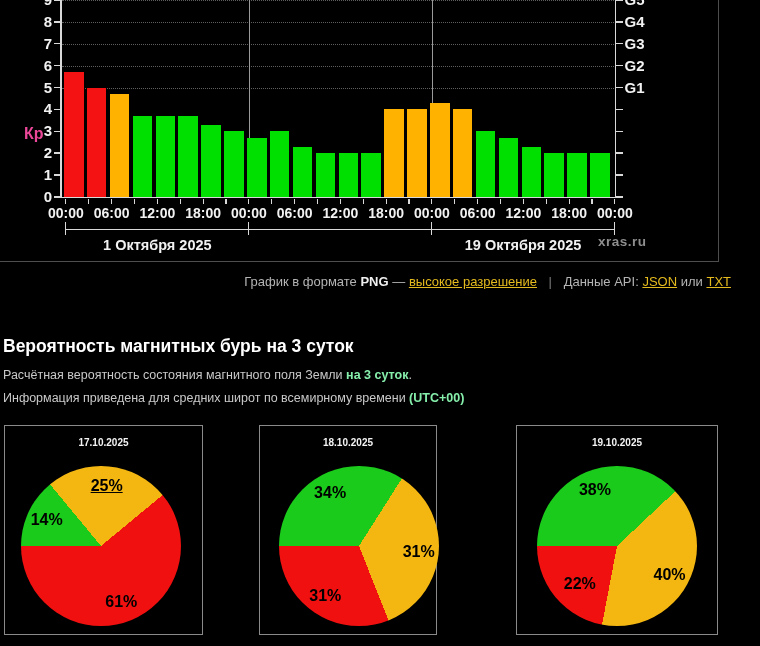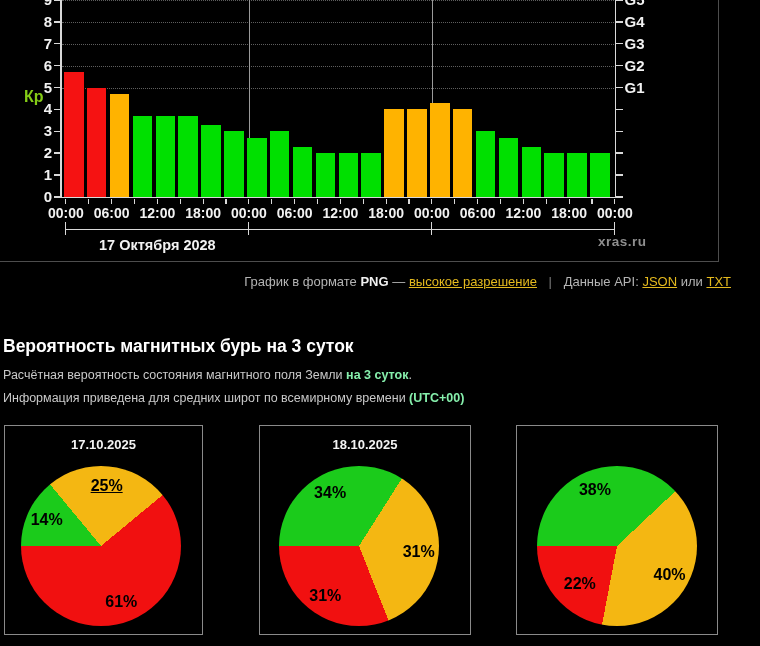--- a/index.html
+++ b/index.html
@@ -18,21 +18,21 @@
   #kp-plot { position:absolute; left:0; top:0; width:719px; height:262px; overflow:hidden; }
   .axis-line { position:absolute; background:#d9d9d9; }
   .tick { position:absolute; background:#d9d9d9; }
   .gridline { position:absolute; border-top:1px dotted #5e5e5e; height:0; }
   .day-sep { position:absolute; width:1px; background:#9a9a9a; }
   .ytick-label { position:absolute; width:26px; text-align:right; font-size:15px; font-weight:700; color:#f2f2f2; line-height:16px; }
   .g-label { position:absolute; font-size:15px; font-weight:700; color:#f2f2f2; line-height:16px; }
   .xtick-label { position:absolute; width:46px; text-align:center; font-size:14px; font-weight:700; color:#f2f2f2; line-height:16px; }
   .day-label { position:absolute; width:160px; text-align:center; font-size:14.5px; font-weight:700; color:#f2f2f2; line-height:16px; }
   .kp-bar { position:absolute; }
-  .ylabel { position:absolute; font-size:16px; font-weight:700; color:#84cc16; }
+  .ylabel { position:absolute; font-size:16px; font-weight:700; color:#ec4899;margin-top:37px; }
   .watermark { position:absolute; left:598px; top:234px; font-size:13.5px; font-weight:700; color:#8e8e8e; letter-spacing:.5px; }
 
   
   .caption-row {
     position:absolute; left:0; top:262px; width:731px; height:40px;
     line-height:40px; text-align:right; font-size:13px; color:#b4b4b4;
     white-space:nowrap;
   }
   .caption-row .white { color:#f0f0f0; font-weight:700; }
   .caption-row .sep { color:#7d7d7d; margin:0 8px; }
@@ -40,21 +40,21 @@
 
   
   .forecast { position:absolute; left:3px; top:335px; width:700px; }
   .forecast h2 { font-size:17.5px; font-weight:700; color:#fff; line-height:22px; }
   .forecast p { font-size:12.5px; color:#c9c9c9; line-height:15px; margin-top:8px; }
   .forecast p:first-of-type { margin-top:11px; }
   .forecast b { color:#86efac; font-weight:700; }
 
   
   .pie-box { position:absolute; top:425px; height:210px; border:1px solid #8a8a8a; background:#000; }
-  .pie-date { position:absolute; top:11px; left:0; width:100%; text-align:center; font-size:13px; font-weight:700; color:#f3f3f3; }
+  .pie-date { position:absolute; top:11px; left:0; width:100%; text-align:center; font-size:10px; font-weight:700; color:#f3f3f3; }
   .pie { position:absolute; top:40px; width:160px; height:160px; border-radius:50%; }
   .pie-pct { position:absolute; width:50px; height:18px; text-align:center; font-size:16px; font-weight:700; color:#000; line-height:18px; }
 </style>
 </head>
 <body>
 
 <div class="chart-frame">
   <div id="kp-plot">
       <div class="axis-line" style="left: 60px; top: 0px; width: 1.5px; height: 197px;"></div>
       <div class="axis-line" style="left: 614.5px; top: 0px; width: 1.5px; height: 197px;"></div>
@@ -162,21 +162,22 @@
       <div class="xtick-label" style="left: 408.9px; top: 205px;">00:00</div>
       <div class="xtick-label" style="left: 454.65px; top: 205px;">06:00</div>
       <div class="xtick-label" style="left: 500.4px; top: 205px;">12:00</div>
       <div class="xtick-label" style="left: 546.15px; top: 205px;">18:00</div>
       <div class="xtick-label" style="left: 591.9px; top: 205px;">00:00</div>
       <div class="tick" style="left: 65.9px; top: 229px; width: 548.6px; height: 1.2px;"></div>
       <div class="tick" style="left: 65.3px; top: 222px; height: 13px; width: 1.2px;"></div>
       <div class="tick" style="left: 248.167px; top: 222px; height: 13px; width: 1.2px;"></div>
       <div class="tick" style="left: 431.033px; top: 222px; height: 13px; width: 1.2px;"></div>
       <div class="tick" style="left: 613.9px; top: 222px; height: 13px; width: 1.2px;"></div>
-      <div class="day-label" style="left: 77.3333px; top: 237px;">17 Октября 2028</div>
+      <div class="day-label" style="left: 77.3333px; top: 237px;">1 Октября 2025</div>
+      <div class="day-label" style="left: 443.067px; top: 237px;">19 Октября 2025</div>
     </div>
   <div class="watermark">xras.ru</div>
 </div>
 
 <div class="caption-row">
   <span>График в формате</span>
   <span class="white">PNG</span>
   <span>—</span>
   <a class="ylink">высокое разрешение</a>
   <span class="sep">|</span>
@@ -192,25 +193,26 @@
   <p><span>Информация приведена для средних широт по всемирному времени</span> <b>(UTC+00)</b></p>
 </div>
 
 <div class="pie-box" id="pie-box-0" style="left:4px;width:199px;">
   <div class="pie-date">17.10.2025</div>
   <div class="pie" id="pie-0" style="left: 16px; background: conic-gradient(from 270deg, rgb(27, 203, 27) 0deg, rgb(27, 203, 27) 50.4deg, rgb(244, 183, 18) 50.4deg, rgb(244, 183, 18) 140.4deg, rgb(241, 16, 16) 140.4deg, rgb(241, 16, 16) 360deg);"></div>
 <div class="pie-pct" style="left: 16.7104px; top: 85.4532px;">14%</div>
     <div class="pie-pct" style="left: 76.6465px; top: 51.2663px; text-decoration: underline;">25%</div>
     <div class="pie-pct" style="left: 91.3243px; top: 167.453px;">61%</div>
   </div>
-<div class="pie-box" id="pie-box-1" style="left:259px;width:212px;">
+<div class="pie-box" id="pie-box-1" style="left:259px;width:178px;">
   <div class="pie-date">18.10.2025</div>
   <div class="pie" id="pie-1" style="left: 19px; background: conic-gradient(from 270deg, rgb(27, 203, 27) 0deg, rgb(27, 203, 27) 122.4deg, rgb(244, 183, 18) 122.4deg, rgb(244, 183, 18) 248.4deg, rgb(241, 16, 16) 248.4deg, rgb(241, 16, 16) 360deg);"></div>
 <div class="pie-pct" style="left: 45.0948px; top: 58.4216px;">34%</div>
     <div class="pie-pct" style="left: 133.734px; top: 116.646px;">31%</div>
     <div class="pie-pct" style="left: 40.275px; top: 160.625px;">31%</div>
   </div>
 <div class="pie-box" id="pie-box-2" style="left:516px;width:202px;">
+  <div class="pie-date">19.10.2025</div>
   <div class="pie" id="pie-2" style="left: 20px; background: conic-gradient(from 270deg, rgb(27, 203, 27) 0deg, rgb(27, 203, 27) 136.8deg, rgb(244, 183, 18) 136.8deg, rgb(244, 183, 18) 280.8deg, rgb(241, 16, 16) 280.8deg, rgb(241, 16, 16) 360deg);"></div>
 <div class="pie-pct" style="left: 52.9125px; top: 55.2134px;">38%</div>
     <div class="pie-pct" style="left: 127.578px; top: 139.905px;">40%</div>
     <div class="pie-pct" style="left: 28.7692px; top: 149.245px; text-align: right;">22%</div>
   </div>
 
 </body></html>

